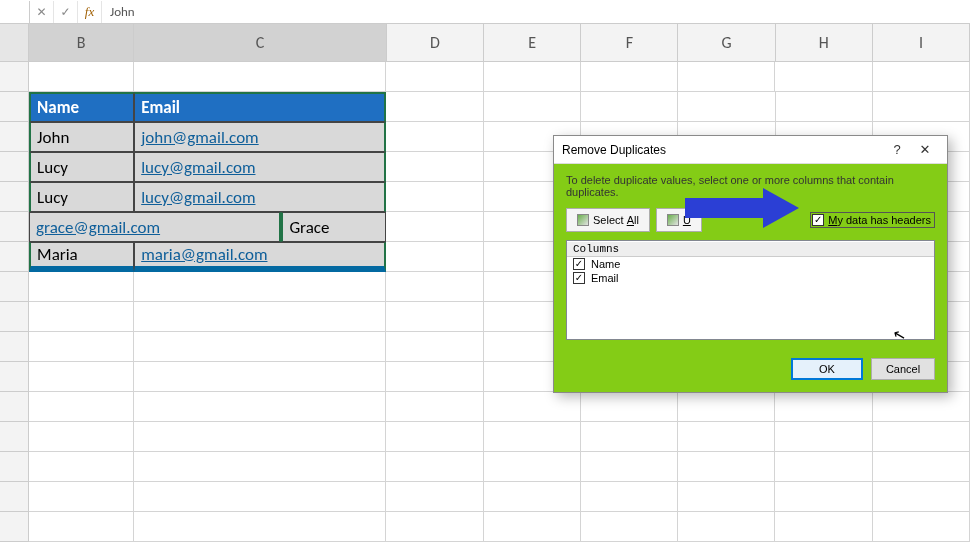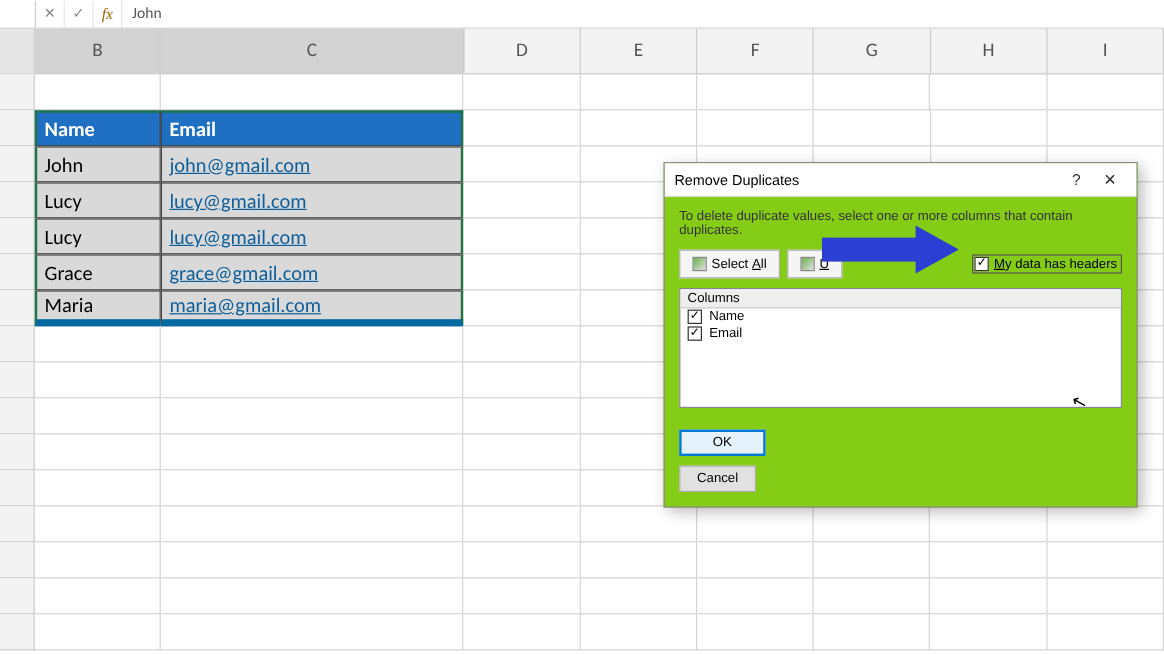--- a/index.html
+++ b/index.html
@@ -140,28 +140,27 @@
     .cb { width: 12px; height: 12px; border: 1px solid #333; display:inline-flex; align-items:center; justify-content:center; background:#fff; font-size:10px; line-height:1;}
     .cb.checked::after{ content:"✓"; }
     .cb-label.u { text-decoration: underline; }
     .listbox {
       border: 1px solid #828790;
       background: #fff;
       height: 100px;
       padding: 1px 0;
       overflow: hidden;
     }
-    .listbox-head { background:#eee; font-size:11px; padding: 1px 6px; border-bottom:1px solid #ccc;}
+    .listbox-head { background:#eee; font-size:11px; padding: 1px 6px; border-bottom:1px solid #ccc;font-family:Liberation Mono, monospace;}
     .list-item { display:flex; align-items:center; gap:6px; padding: 1px 6px; font-size:11px;}
     .dlg-footer {
       display:flex;
       justify-content:flex-end;
       gap:8px;
       padding: 8px 12px 12px;
-      flex-direction: column;
     }
     .okbtn { border: 2px solid #0078d7; width:72px; height:22px; background:#e5f1fb; font-size:11px;}
     .cancelbtn { border:1px solid #adadad; width:64px; height:22px; background:#e1e1e1; font-size:11px;}
     
     .big-arrow {
       position: absolute;
       left: 685px;
       top: 188px;
       width: 125px;
       height: 40px;
@@ -267,22 +266,22 @@
   <div class="cell w-C tbl-body link sel-border-right">lucy@gmail.com</div>
   <div class="cell w-other"></div>
   <div class="cell w-other"></div>
   <div class="cell w-other"></div>
   <div class="cell w-other"></div>
   <div class="cell w-other"></div>
   <div class="cell w-other"></div>
 </div>
 <div class="grid-row">
   <div class="row-head"></div>
+  <div class="cell w-C tbl-body link sel-border-right">grace@gmail.com</div>
   <div class="cell w-B tbl-body sel-border-left">Grace</div>
-  <div class="cell w-C tbl-body link sel-border-right">grace@gmail.com</div>
   <div class="cell w-other"></div>
   <div class="cell w-other"></div>
   <div class="cell w-other"></div>
   <div class="cell w-other"></div>
   <div class="cell w-other"></div>
   <div class="cell w-other"></div>
 </div>
 <div class="grid-row">
   <div class="row-head"></div>
   <div class="cell w-B tbl-body sel-border-left sel-border-bottom">Maria</div>

